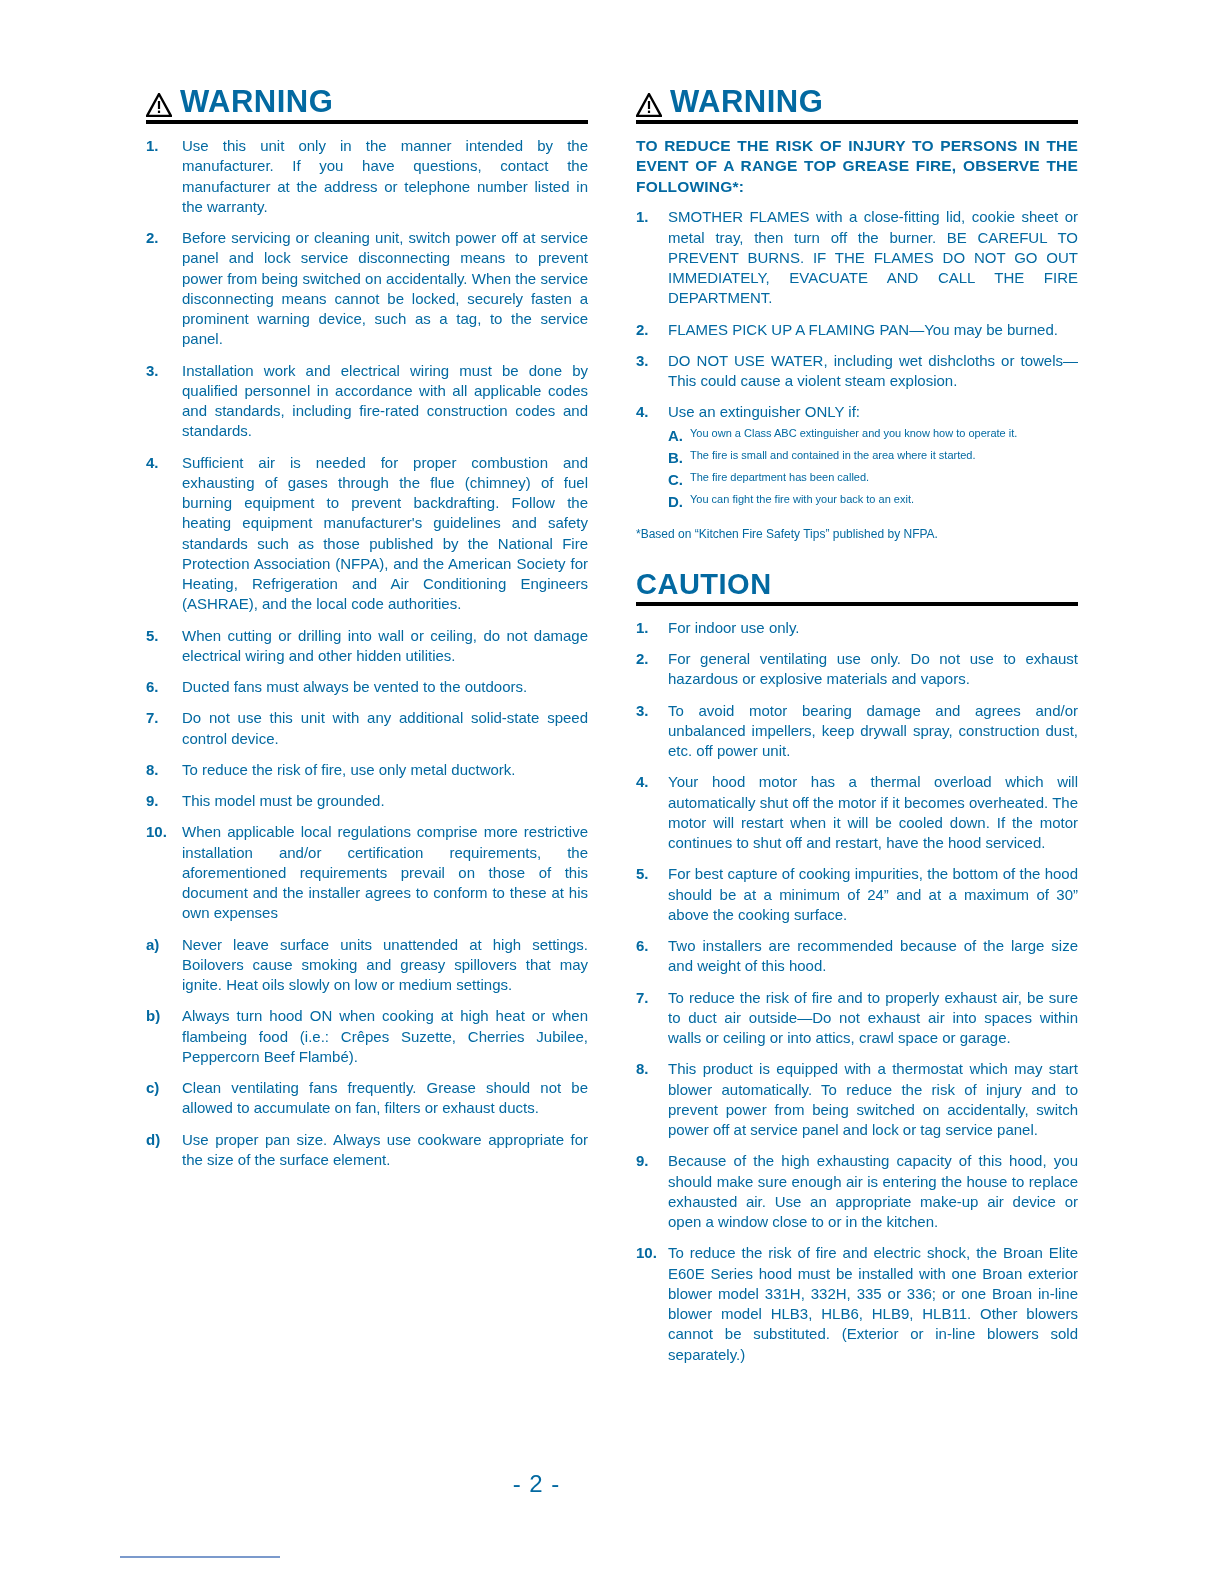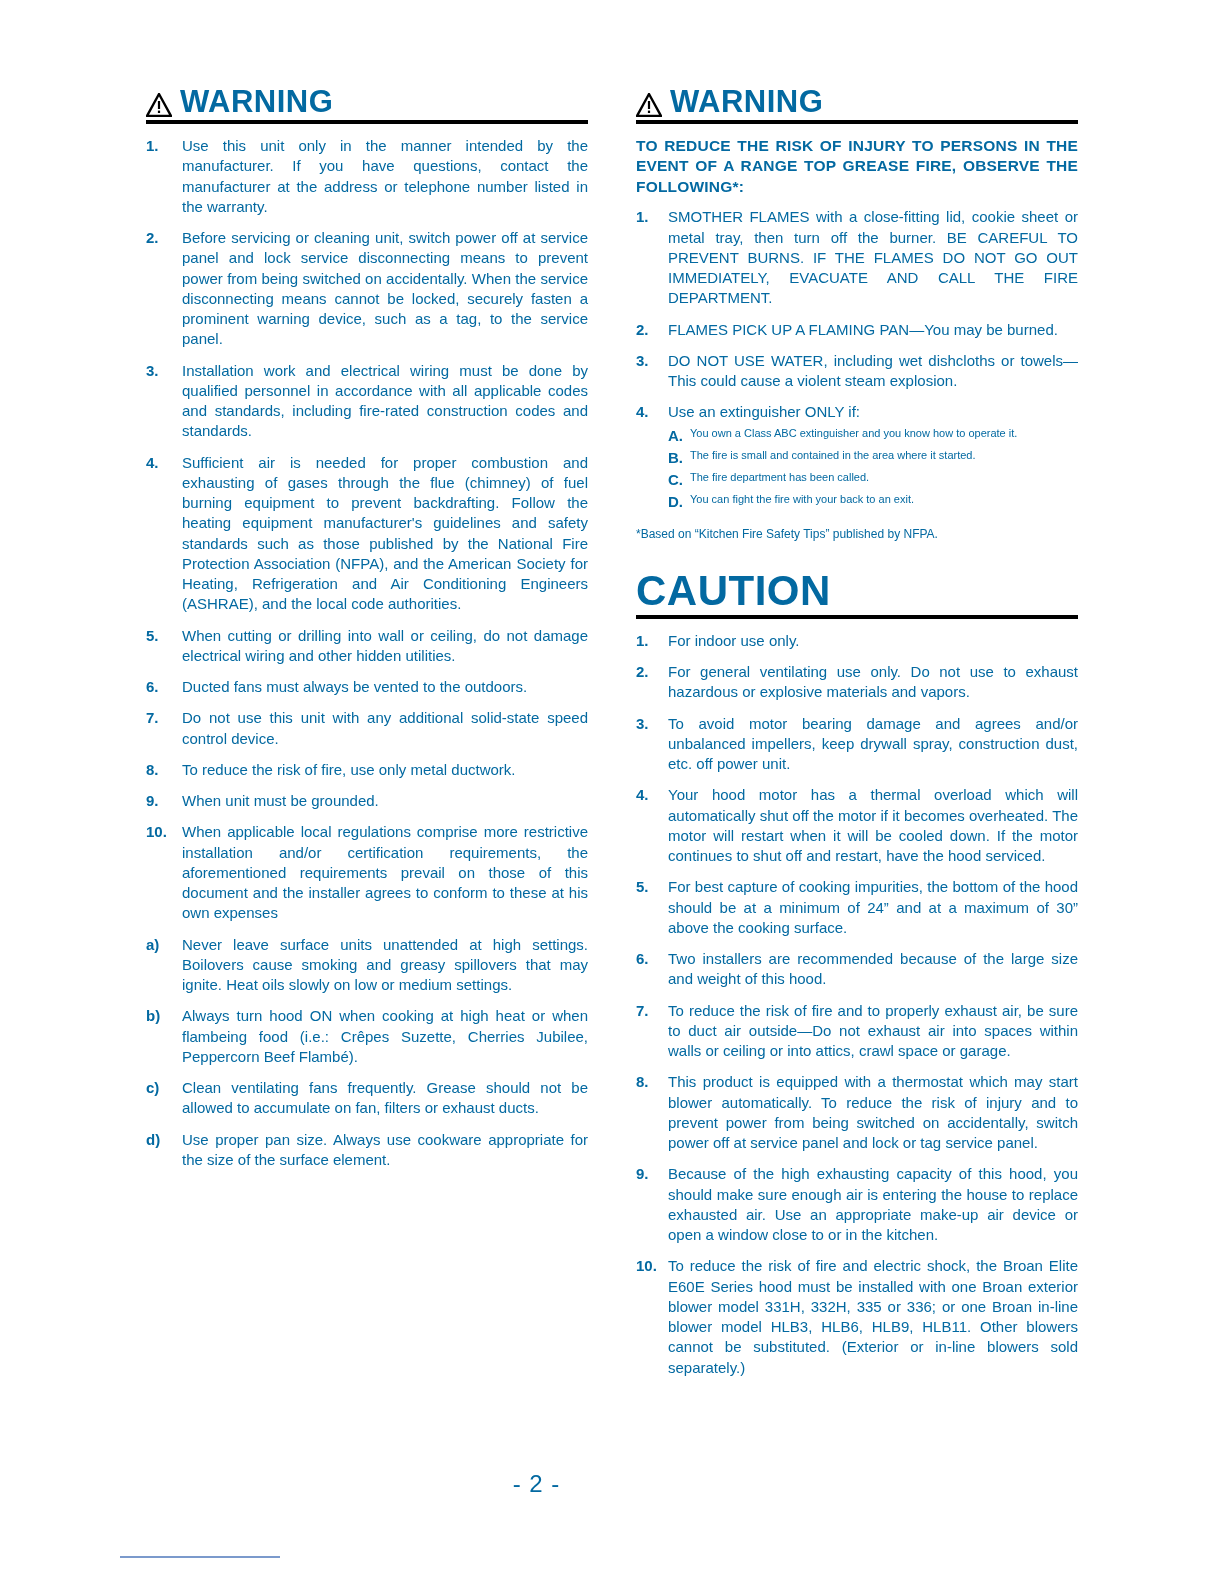--- a/index.html
+++ b/index.html
@@ -41,21 +41,21 @@
     flex: 0 0 auto;
   }
   .warning-word {
     font-size: 31px;
     font-weight: bold;
     letter-spacing: 0.5px;
     line-height: 1;
     font-family: "Liberation Sans", sans-serif;
   }
   .caution-word {
-    font-size: 42px;
+    font-size: 29px;
     font-weight: bold;
     letter-spacing: 0.5px;
     line-height: 1;
     margin-bottom: 2px;
   }
   .rule {
     border: none;
     border-top: 4px solid #000;
     margin: 3px 0 12px 0;
   }
@@ -199,21 +199,21 @@
         <li class="item">
           <span class="marker">7.</span>
           <span class="body">Do not use this unit with any additional solid-state speed control device.</span>
         </li>
         <li class="item">
           <span class="marker">8.</span>
           <span class="body">To reduce the risk of fire, use only metal ductwork.</span>
         </li>
         <li class="item">
           <span class="marker">9.</span>
-          <span class="body">When unit must be grounded.</span>
+          <span class="body">This model must be grounded.</span>
         </li>
         <li class="item">
           <span class="marker">10.</span>
           <span class="body">When applicable local regulations comprise more restrictive installation and/or certification requirements, the aforementioned requirements prevail on those of this document and the installer agrees to conform to these at his own expenses</span>
         </li>
       </ol>
 
 
       <ul class="plainlist">
         <li class="item">

